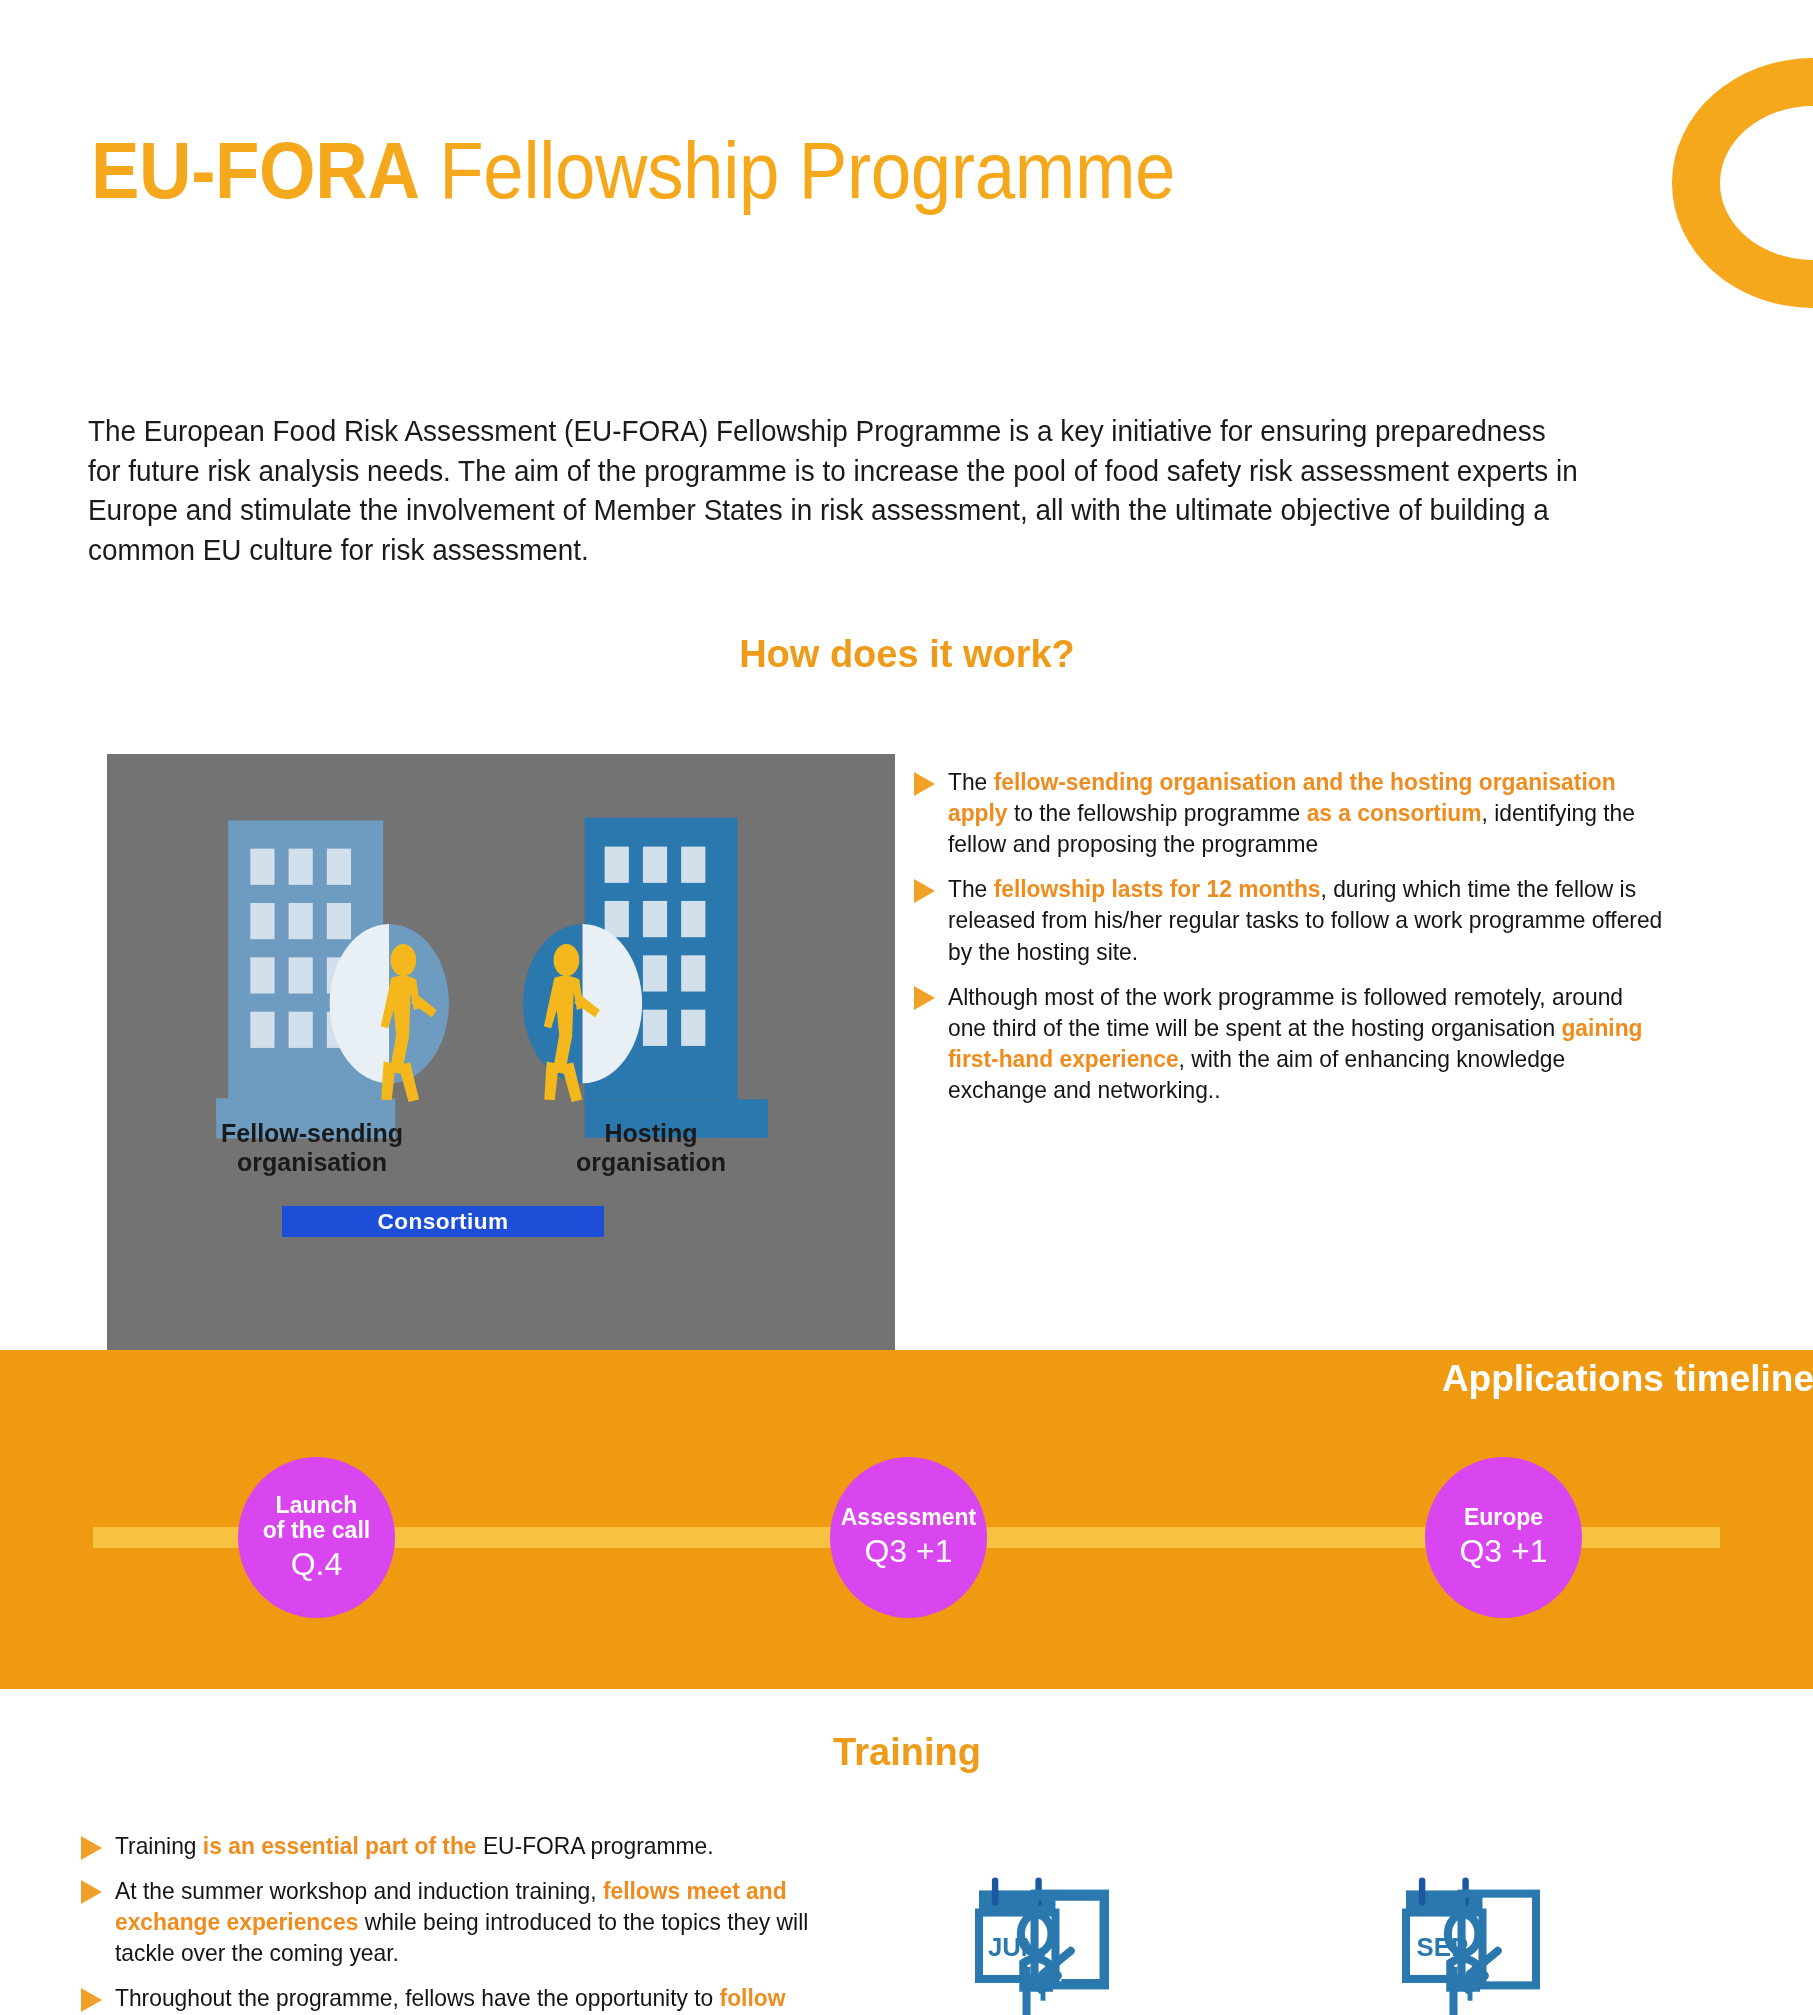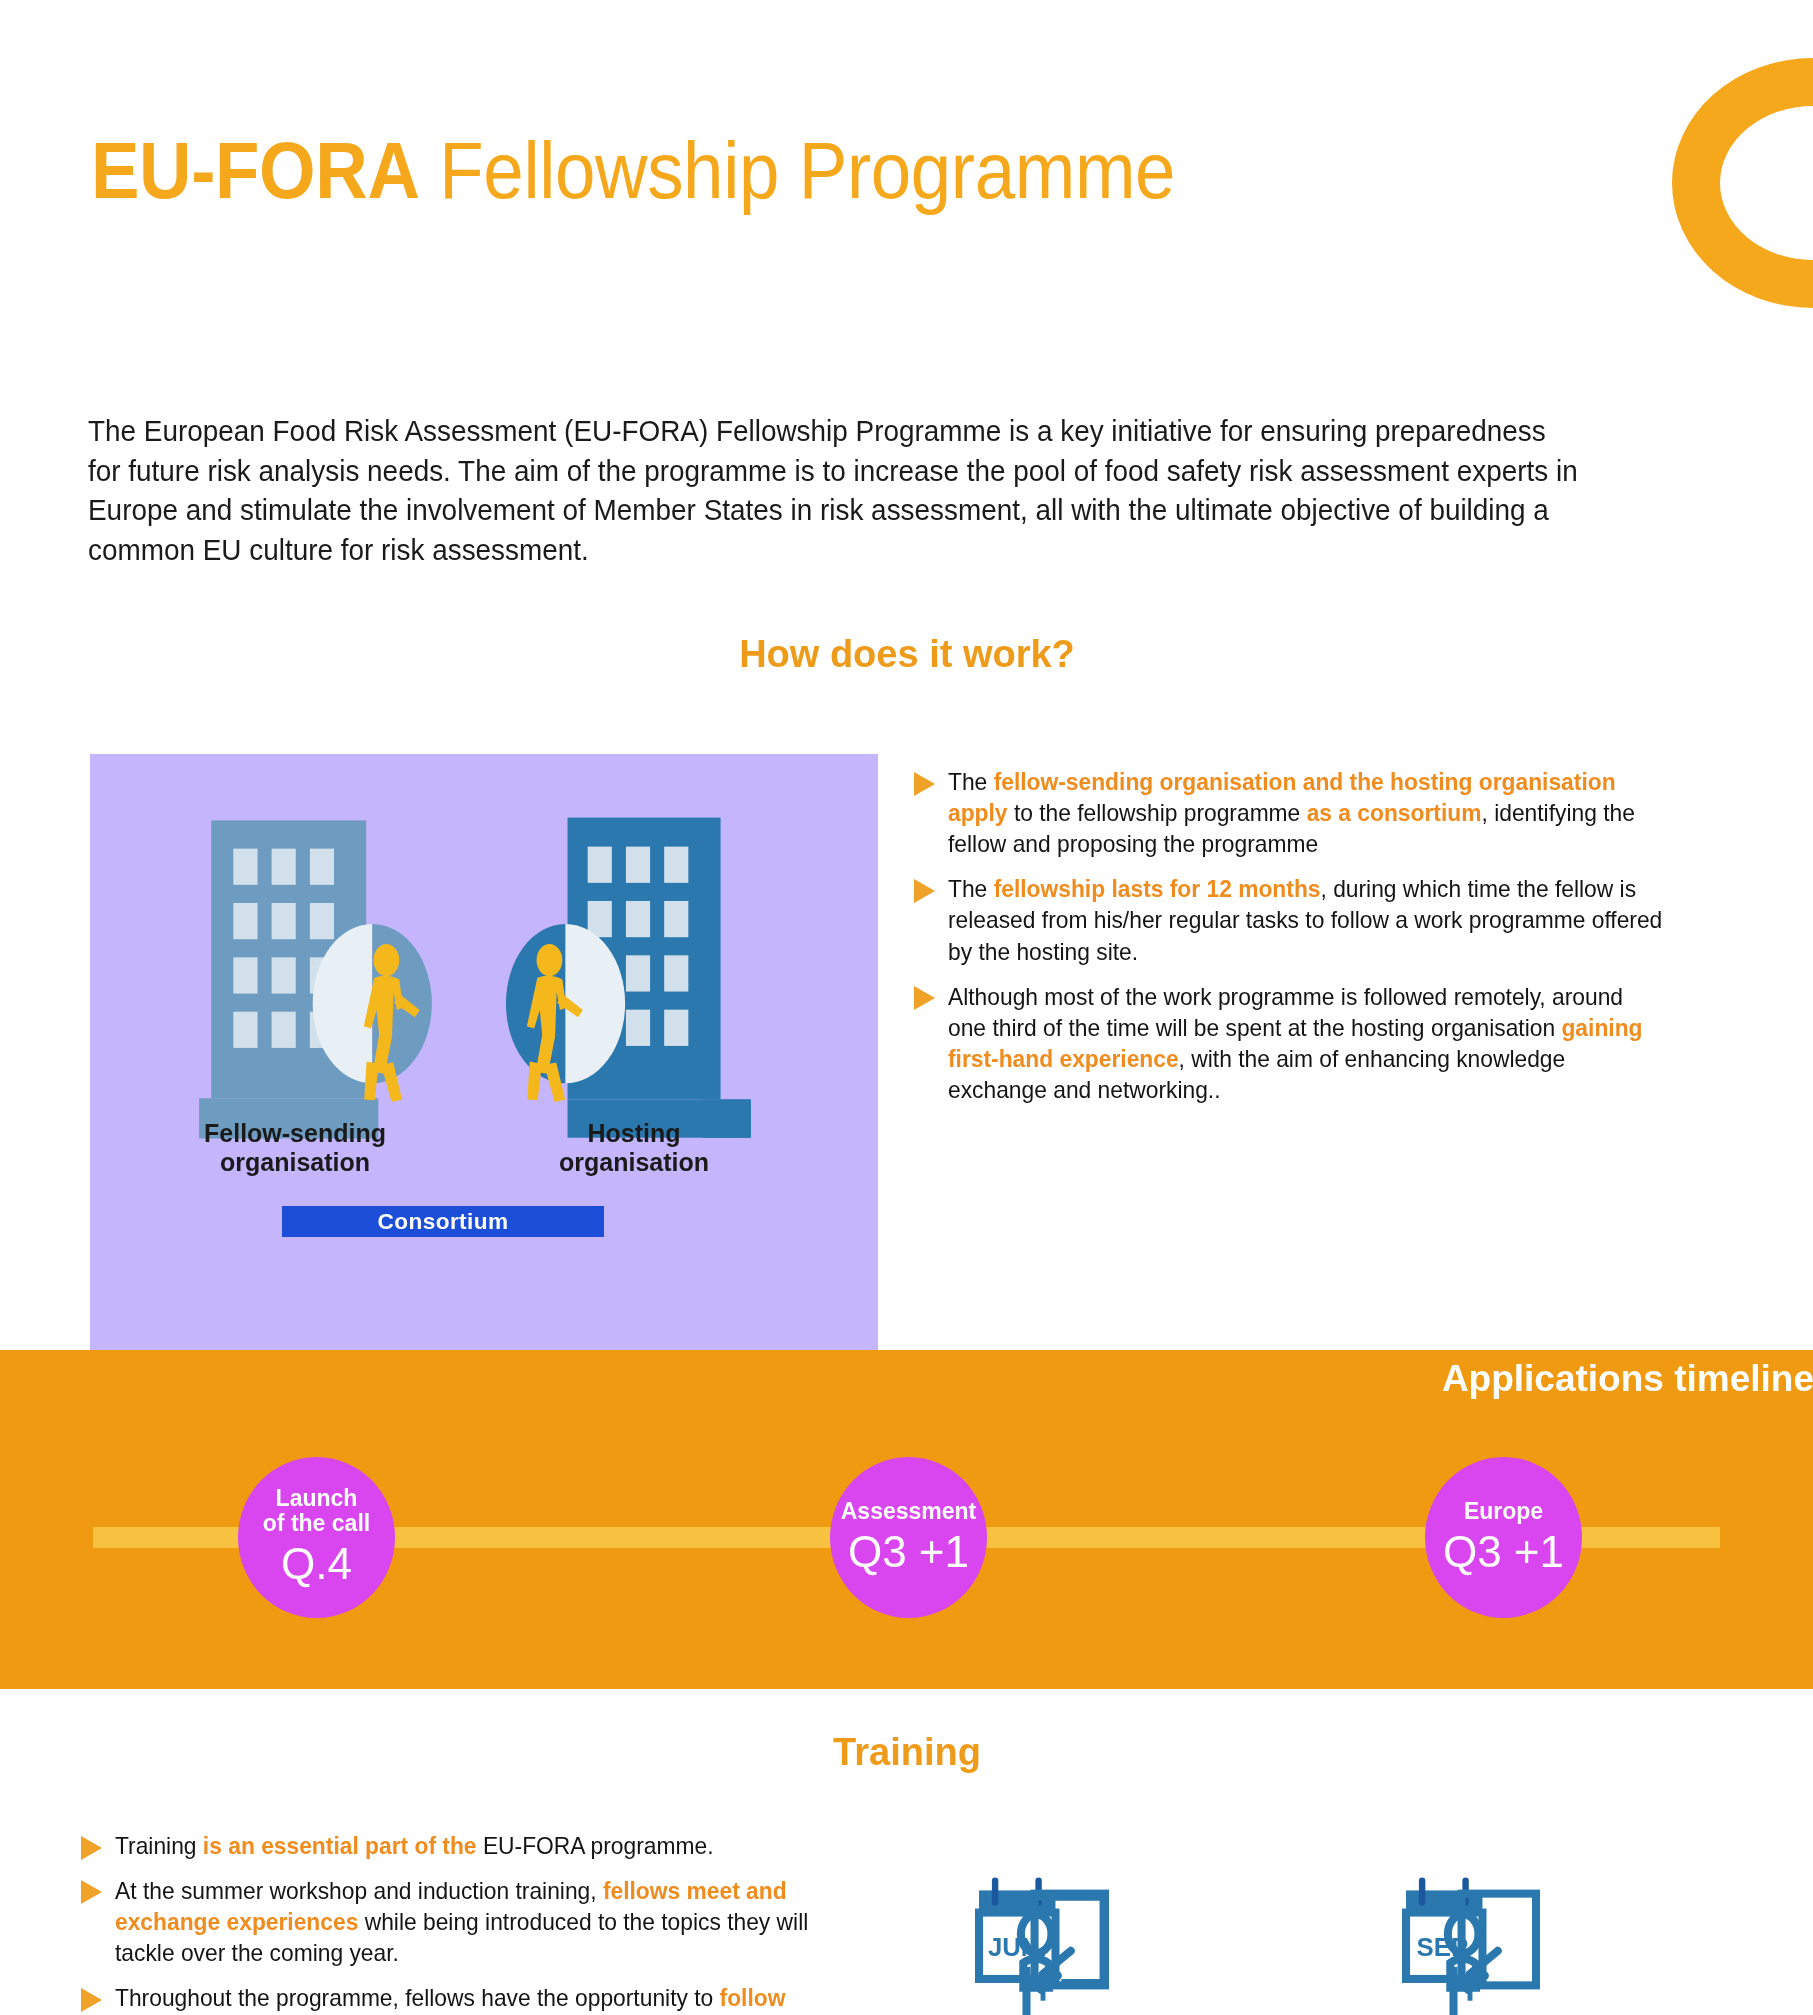--- a/index.html
+++ b/index.html
@@ -46,23 +46,23 @@
   .sec-head{
     position:absolute;width:1814px;text-align:center;
     color:#EE9B1A;font-weight:bold;font-size:38px;
     letter-spacing:0px;
   }
   #head-how{top:633px;}
   #head-training{top:1731px;}
 
   
   .hiw-panel{
-    position:absolute;left:90px;top:754px;
+    position:absolute;left:107px;top:754px;
     width:788px;height:636px;
-    background:#c4b5fd;
+    background:#737373;
   }
 
   .org-label{
     position:absolute;text-align:center;font-weight:bold;
     font-size:25px;line-height:1.14;color:#1a1a1a;
   }
   .consortium-bar{
     position:absolute;left:282px;top:1206px;
     width:322px;height:31px;background:#1d4ed8;
     color:#fff;font-weight:bold;font-size:22.6px;
@@ -95,21 +95,21 @@
     position:absolute;left:93px;top:1527px;width:1627px;height:21px;
     background:#F7C23F;
   }
   .tl-node{
     position:absolute;width:157px;height:161px;
     border-radius:50%;background:#d946ef;
     display:flex;flex-direction:column;align-items:center;
     justify-content:center;color:#fff;
   }
   .tl-node .lbl{font-weight:bold;font-size:23px;line-height:1.08;text-align:center;}
-  .tl-node .q{font-size:44px;line-height:1.1;margin-top:4px;font-weight:300;}
+  .tl-node .q{font-size:32px;line-height:1.1;margin-top:4px;font-weight:300;}
 
   
   .train-bullets{position:absolute;left:81px;top:1830px;width:814px;}
 
   .wk-card{position:absolute;}
 
   
   .mod{position:absolute;width:403px;}
 </style>
 </head>

